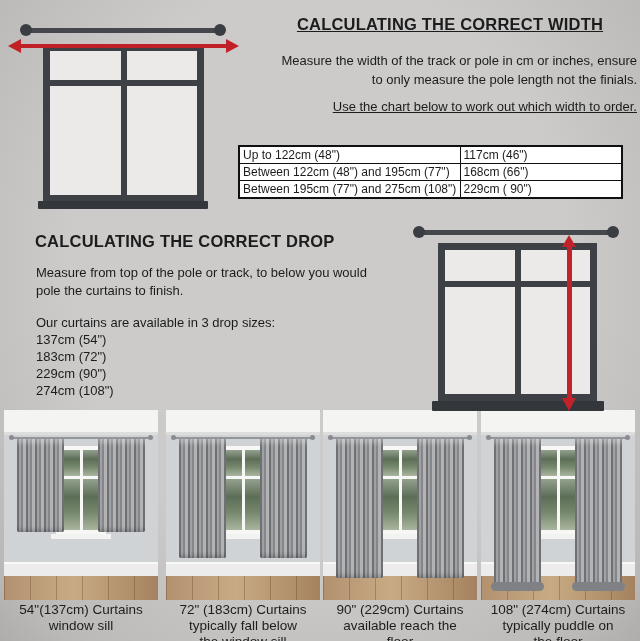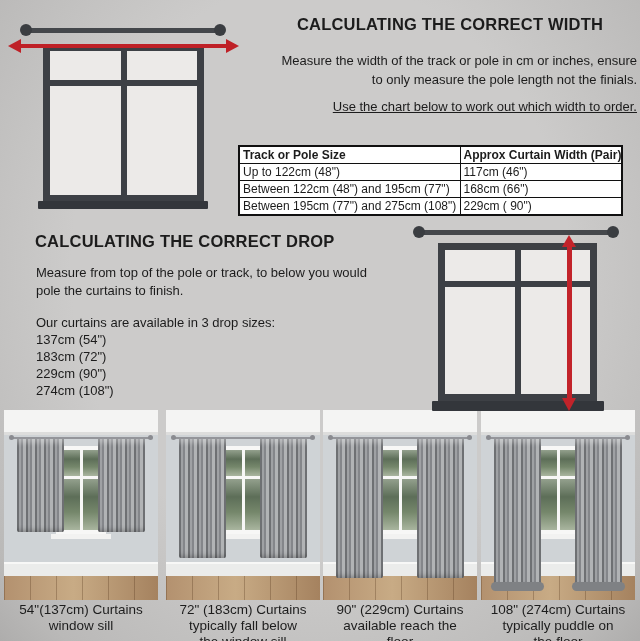--- a/index.html
+++ b/index.html
@@ -97,38 +97,34 @@
     <div class="pane"></div>
     <div class="pane"></div>
     <div class="pane"></div>
   </div>
   <div class="abs sill" style="left:38px; top:201px; width:170px; height:8px;"></div>
   <div class="abs harrow" style="left:20px; top:44px; width:207px;">
     <span class="head l"></span>
     <span class="head r"></span>
   </div>
 
-  <div class="abs h1 center" style="left:263px; top:15px; width:374px;">CALCULATING THE CORRECT WIDTH</div>
+  <div class="abs h1 center" style="left:263px; top:15px; width:374px;text-decoration:underline;">CALCULATING THE CORRECT WIDTH</div>
   <div class="abs right-col" style="left:233px; top:51px; width:404px;">
     <div class="body-line">Measure the width of the track or pole in cm or inches, ensure</div>
     <div class="body-line">to only measure the pole length not the finials.</div>
   </div>
   <div class="abs right-col body-line" style="left:233px; top:97px; width:404px;text-decoration:underline;">Use the chart below to work out which width to order.</div>
 
   <div class="abs" style="left:238px; top:145px;">
     <table class="sizes">
       <colgroup>
           <col class="c1">
           <col class="c2">
         </colgroup>
       <tbody>
-          <tr>
-        <th>Track or Pole Size</th>
-        <th>Approx Curtain Width (Pair)</th>
-      </tr>
       <tr>
         <td>Up to 122cm (48")</td>
         <td>117cm (46")</td>
       </tr>
       <tr>
         <td>Between 122cm (48") and 195cm (77")</td>
         <td>168cm (66")</td>
       </tr>
       <tr>
         <td>Between 195cm (77") and 275cm (108")</td>

